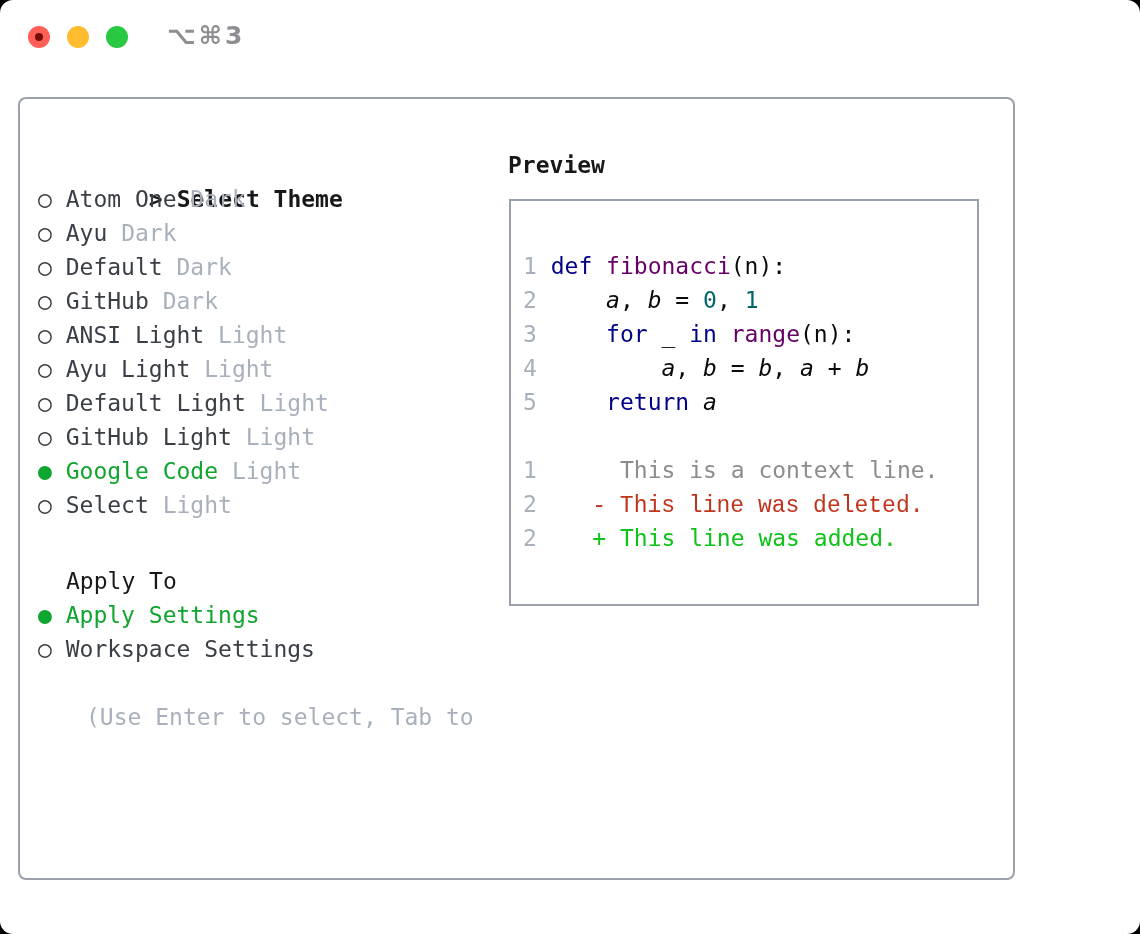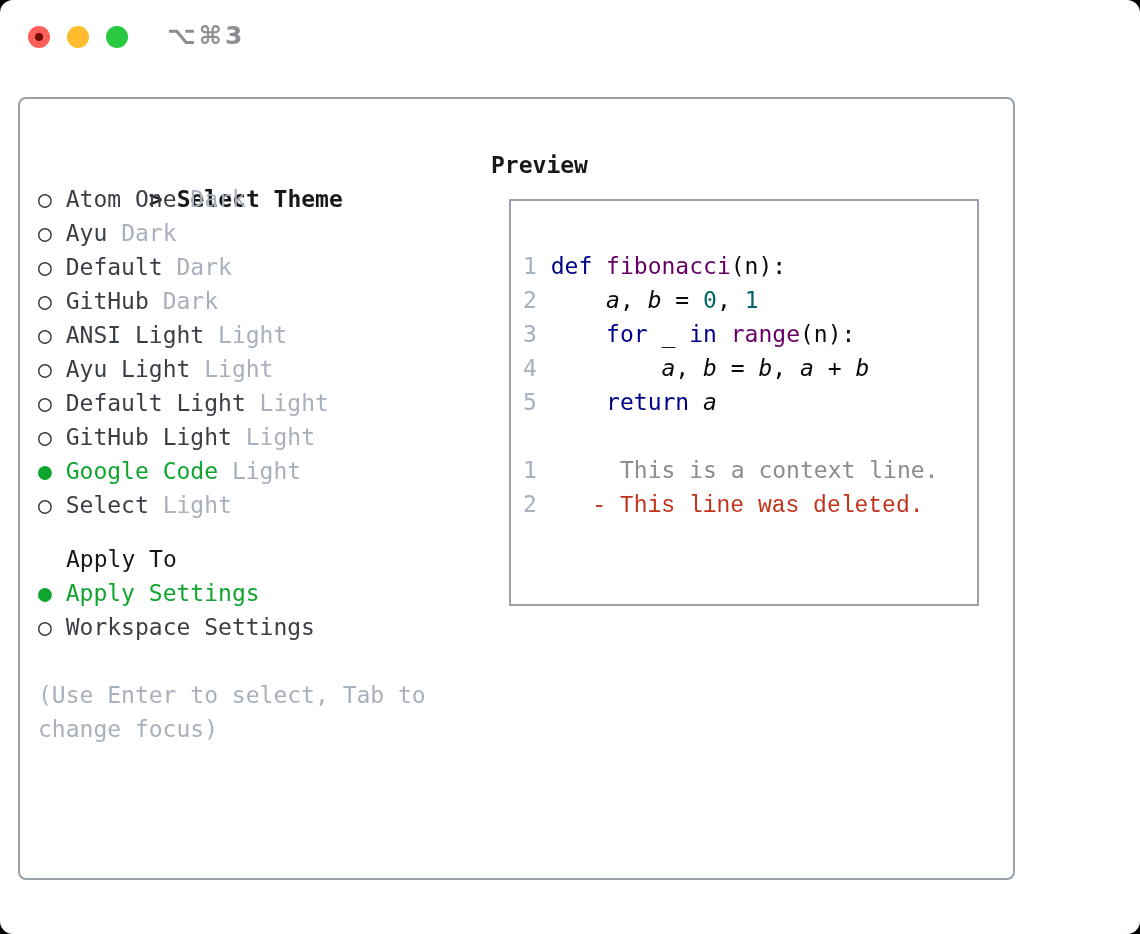--- a/index.html
+++ b/index.html
@@ -24,25 +24,25 @@
     border:2px solid var(--border);border-radius:8px;background:#fff;}
   .row{height:34px;line-height:34px;white-space:pre;font-size:23px;}
   .left-col{position:absolute;left:18px;top:49px;color:var(--dark);}
   .hdr{font-weight:bold;color:var(--black);}
   .prompt{font-weight:bold;color:var(--black);}
   .hdr-label{margin-left:14px;}
   .marker{color:var(--dark);}
   .variant{color:var(--muted);}
   .theme-row.selected .marker,.theme-row.selected .name,
   .opt-row.selected .marker,.opt-row.selected .name{color:var(--green);}
-  .apply-block{margin-top:20px;}
+  .apply-block{margin-top:42px;}
   .apply-title{padding-left:28px;color:var(--black);}
-  .help-block{margin-top:34px;color:var(--muted);}
+  .help-block{margin-top:34px;color:var(--muted);margin-left:48px;}
   
-  .preview-title{position:absolute;left:471px;top:49px;}
+  .preview-title{position:absolute;left:488px;top:49px;}
   .preview-box{position:absolute;left:489px;top:100px;width:470px;height:407px;box-sizing:border-box;
     border:2px solid var(--border);background:#fff;padding:14px 15px 0 12px;overflow:hidden;}
   .code-row{height:34px;line-height:34px;white-space:pre;font-size:23px;}
   .ln{color:var(--muted);}
   .kwd{color:var(--kwd);}
   .typ{color:var(--typ);}
   .lit{color:var(--lit);}
   .pln{color:var(--pln);}
   .var{color:var(--pln);font-style:italic;}
   .ctx{color:var(--ctx);}
@@ -84,32 +84,32 @@
       <div class="apply-block">
         <div class="row apply-title">Apply To</div>
         <div id="apply-options">
             <div class="row opt-row selected"><span class="marker">●</span> <span class="name">Apply Settings</span></div>
             <div class="row opt-row"><span class="marker">○</span> <span class="name">Workspace Settings</span></div>
           </div>
       </div>
 
       <div class="help-block">
         <div class="row">(Use Enter to select, Tab to</div>
-        <div class="row">change focus)</div>
       </div>
     </div>
 
     <div class="row preview-title hdr">Preview</div>
     <div class="preview-box" id="preview-box">
         <div class="code-row"></div>
         <div class="code-row"><span class="ln">1 </span><span class="kwd">def</span><span class="pln"> </span><span class="typ">fibonacci</span><span class="pln">(n):</span></div>
         <div class="code-row"><span class="ln">2 </span><span class="pln">    </span><span class="var">a</span><span class="pln">, </span><span class="var">b</span><span class="pln"> = </span><span class="lit">0</span><span class="pln">, </span><span class="lit">1</span></div>
         <div class="code-row"><span class="ln">3 </span><span class="pln">    </span><span class="kwd">for</span><span class="pln"> _ </span><span class="kwd">in</span><span class="pln"> </span><span class="typ">range</span><span class="pln">(n):</span></div>
         <div class="code-row"><span class="ln">4 </span><span class="pln">        </span><span class="var">a</span><span class="pln">, </span><span class="var">b</span><span class="pln"> = </span><span class="var">b</span><span class="pln">, </span><span class="var">a</span><span class="pln"> + </span><span class="var">b</span></div>
         <div class="code-row"><span class="ln">5 </span><span class="pln">    </span><span class="kwd">return</span><span class="pln"> </span><span class="var">a</span></div>
         <div class="code-row"></div>
         <div class="code-row"><span class="ln">1</span><span class="pln">      </span><span class="ctx">This is a context line.</span></div>
         <div class="code-row"><span class="ln">2</span><span class="pln">    </span><span class="del">- This line was deleted.</span></div>
+        <div class="code-row"><span class="ln">2</span><span class="pln">    </span><span class="add">+ This line was added.</span></div>
         <div class="code-row"></div>
       </div>
 
   </div>
 </div>
 
 </body></html>

